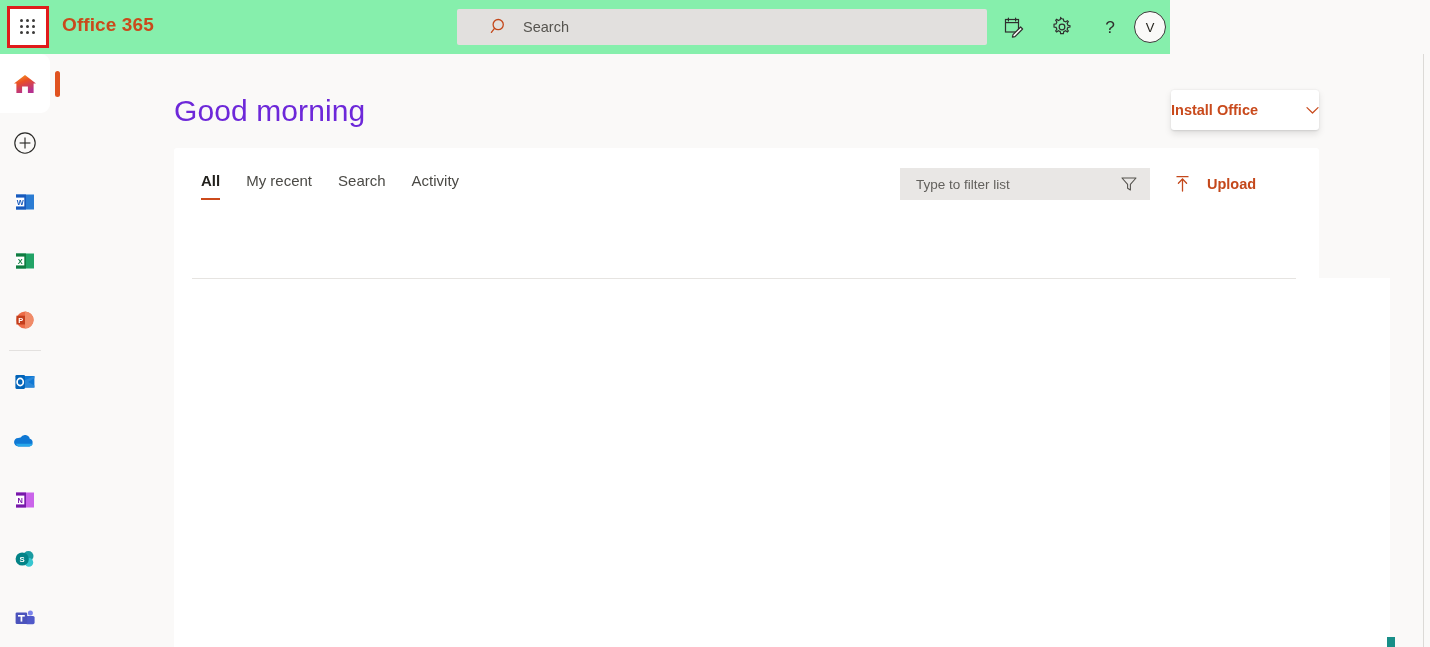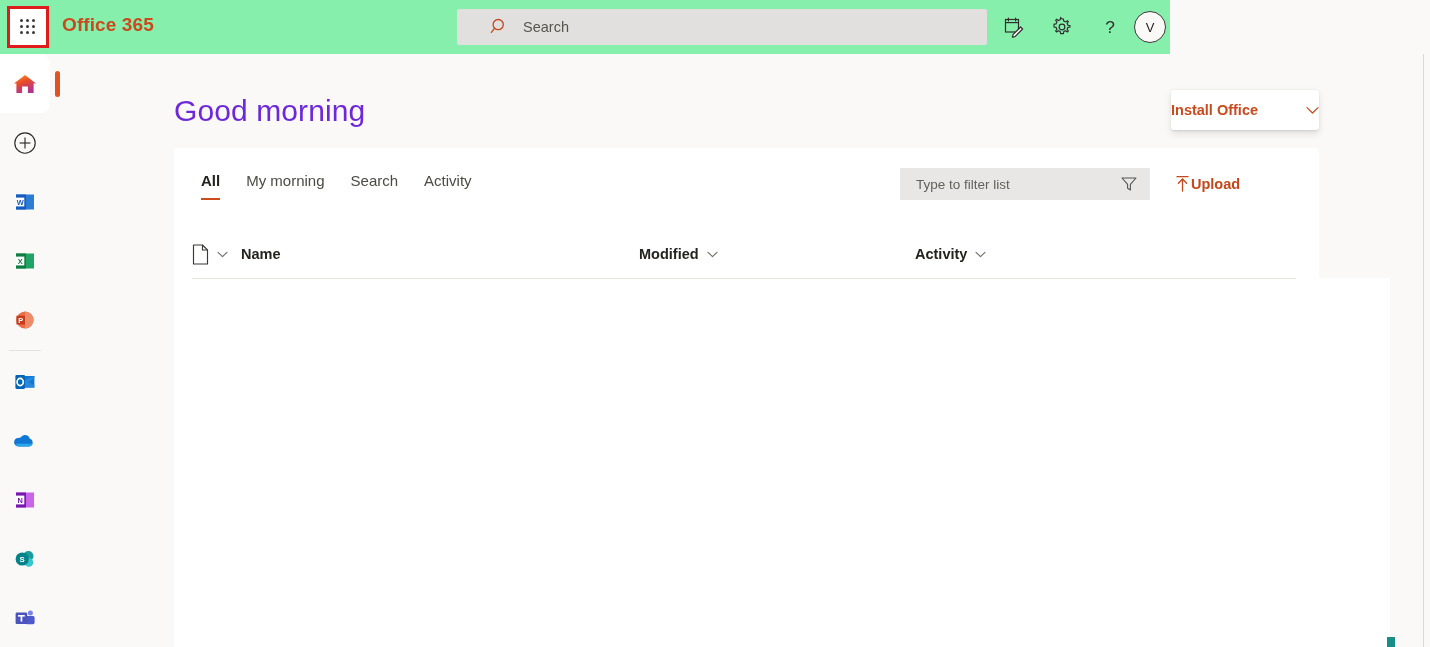--- a/index.html
+++ b/index.html
@@ -115,21 +115,21 @@
   }
 
   .filterbox {
     position: absolute; left: 726px; top: 20px; width: 250px; height: 32px;
     background: #e9e7e5; display: flex; align-items: center; cursor: text;
   }
   .filter-ph { font-size: 13.5px; color: #63615d; padding-left: 16px; }
   .filter-ico { position: absolute; right: 12px; top: 7px; width: 18px; height: 18px; cursor: pointer; }
   .upload-btn {
     position: absolute; left: 1000px; top: 20px; height: 32px;
-    display: flex; align-items: center; gap: 0; cursor: pointer;
+    display: flex; align-items: center; gap: 16px; cursor: pointer;
     color: #c4481b; font-size: 14.5px; font-weight: 600; justify-content: flex-end;
   }
 
   .tablehead { position: absolute; left: 18px; top: 88px; width: 1104px; height: 45px; }
   .th {
     position: absolute; top: 0; height: 36px;
     display: flex; align-items: center; gap: 8px;
     font-size: 14.5px; color: #24231f; font-weight: 600; cursor: pointer;
   }
   .th-icon { left: 0; }
@@ -313,67 +313,41 @@
         <path d="M1 1.6 L6.5 7 L12 1.6" fill="none" stroke="#c94a1c" stroke-width="1.25" stroke-linecap="round" stroke-linejoin="round"></path>
       </svg>
     </div>
 
     <div class="card-lower"></div>
 
     <div class="card">
 
       <div class="tabs">
         <div class="tab active">All</div>
-        <div class="tab">My morning</div>
+        <div class="tab">My recent</div>
         <div class="tab">Search</div>
         <div class="tab">Activity</div>
       </div>
 
       <div class="filterbox">
         <span class="filter-ph">Type to filter list</span>
         <svg class="filter-ico" viewBox="0 0 18 18">
           <path d="M2 3 H16 L10.4 9.4 V15 L7.6 13.3 V9.4 Z" fill="none" stroke="#56544f" stroke-width="1.1" stroke-linejoin="round"></path>
         </svg>
       </div>
 
       <div class="upload-btn">
         <svg width="17" height="18" viewBox="0 0 17 18">
           <line x1="3" y1="1.7" x2="14" y2="1.7" stroke="#c4481b" stroke-width="1.3" stroke-linecap="round"></line>
           <line x1="8.5" y1="16" x2="8.5" y2="4.2" stroke="#c4481b" stroke-width="1.3" stroke-linecap="round"></line>
           <path d="M4.4 8.2 L8.5 4 L12.6 8.2" fill="none" stroke="#c4481b" stroke-width="1.3" stroke-linecap="round" stroke-linejoin="round"></path>
         </svg>
         <span>Upload</span>
       </div>
 
-      <div class="tablehead">
-        <div class="th th-icon">
-          <svg width="17" height="21" viewBox="0 0 17 21">
-            <path d="M1.5 1 H10.5 L15.5 6 V20 H1.5 Z" fill="none" stroke="#3a3936" stroke-width="1.15" stroke-linejoin="round"></path>
-            <path d="M10.5 1 V6 H15.5" fill="none" stroke="#3a3936" stroke-width="1.15" stroke-linejoin="round"></path>
-          </svg>
-          <svg class="chev" width="11" height="7" viewBox="0 0 11 7">
-            <path d="M1 1.3 L5.5 5.6 L10 1.3" fill="none" stroke="#6d6b66" stroke-width="1.1" stroke-linecap="round" stroke-linejoin="round"></path>
-          </svg>
-        </div>
-        <div class="th th-name">
-          <span>Name</span>
-        </div>
-        <div class="th th-modified">
-          <span>Modified</span>
-          <svg class="chev" width="11" height="7" viewBox="0 0 11 7">
-            <path d="M1 1.3 L5.5 5.6 L10 1.3" fill="none" stroke="#6d6b66" stroke-width="1.1" stroke-linecap="round" stroke-linejoin="round"></path>
-          </svg>
-        </div>
-        <div class="th th-activity">
-          <span>Activity</span>
-          <svg class="chev" width="11" height="7" viewBox="0 0 11 7">
-            <path d="M1 1.3 L5.5 5.6 L10 1.3" fill="none" stroke="#6d6b66" stroke-width="1.1" stroke-linecap="round" stroke-linejoin="round"></path>
-          </svg>
-        </div>
-      </div>
       <div class="head-rule"></div>
     </div>
 
     <div class="teal-dot"></div>
   </div>
 
   <div class="scroll-edge"></div>
 </div>
 
 </body></html>

